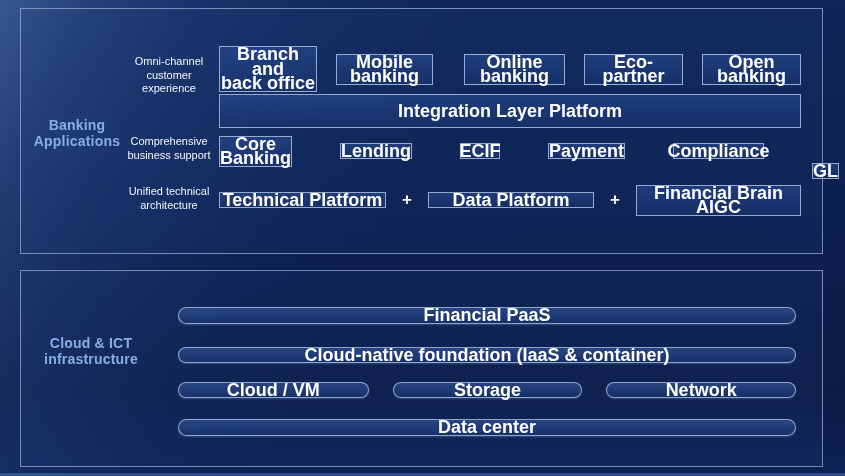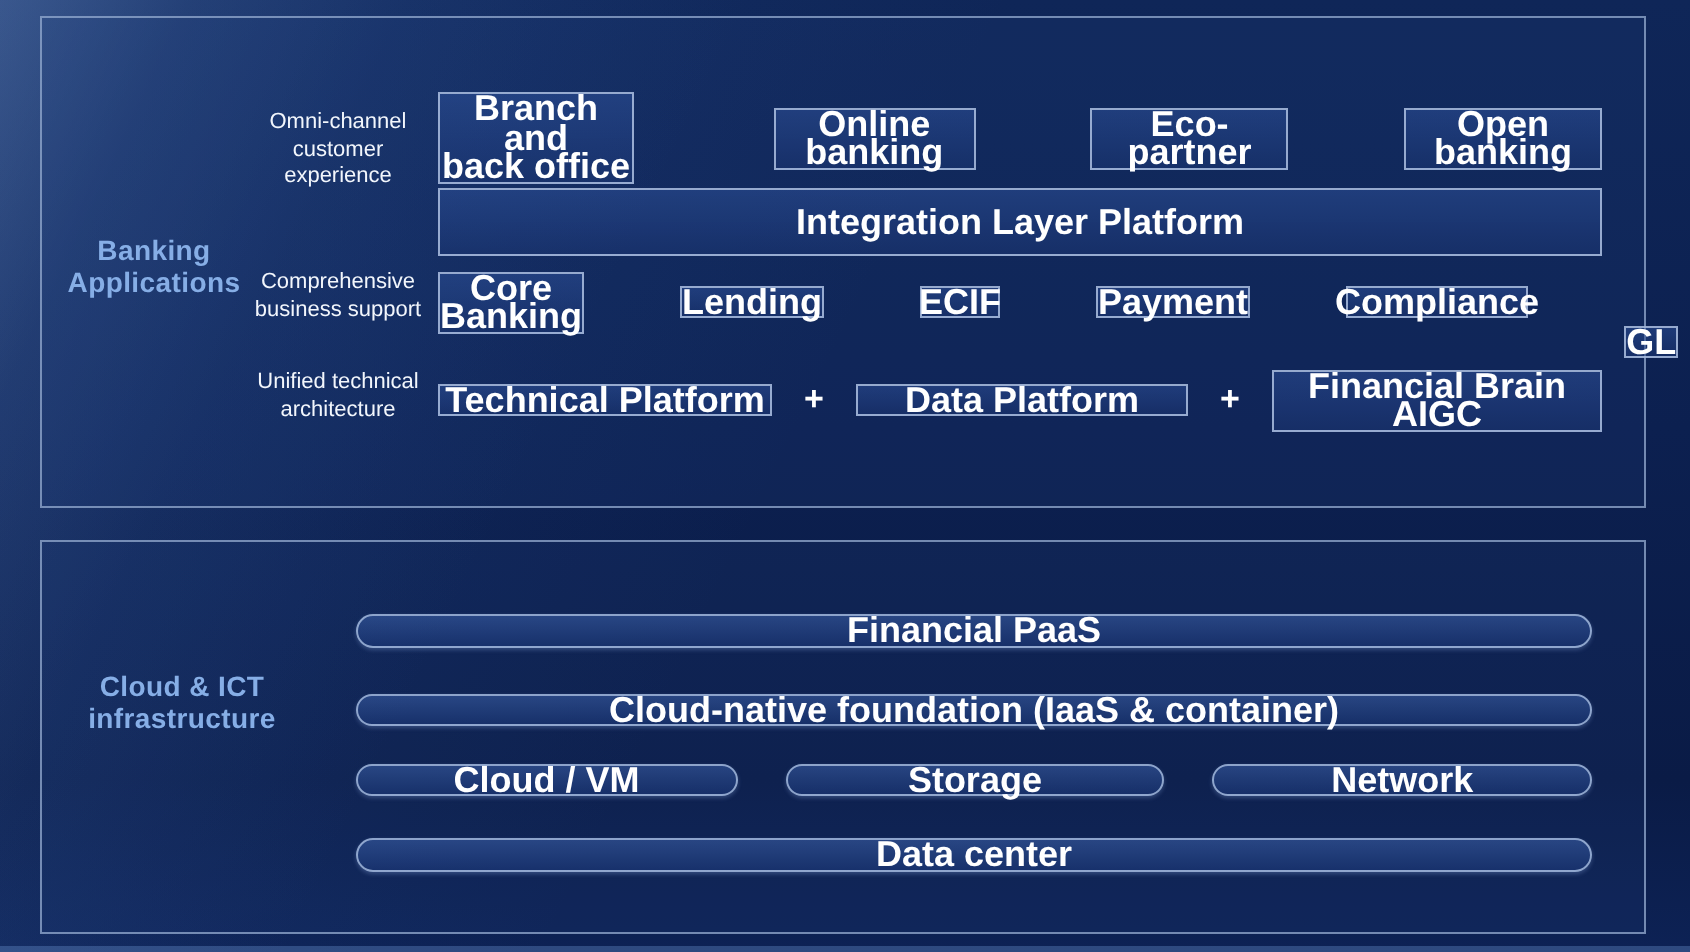--- a/index.html
+++ b/index.html
@@ -86,20 +86,22 @@
 experience</div>
     <div class="row-label lbl-business">Comprehensive
 business support</div>
     <div class="row-label lbl-arch">Unified technical
 architecture</div>
 
     <div class="content-top">
       <div class="row row1">
         <div class="box cb0">Branch and
 back office</div>
+        <div class="box cb1">Mobile
+banking</div>
         <div class="box cb2">Online banking</div>
         <div class="box cb3">Eco-partner</div>
         <div class="box cb4">Open banking</div>
       </div>
 
       <div class="box integration">Integration Layer Platform</div>
 
       <div class="row row3">
         <div class="box bb0">Core
 Banking</div>

